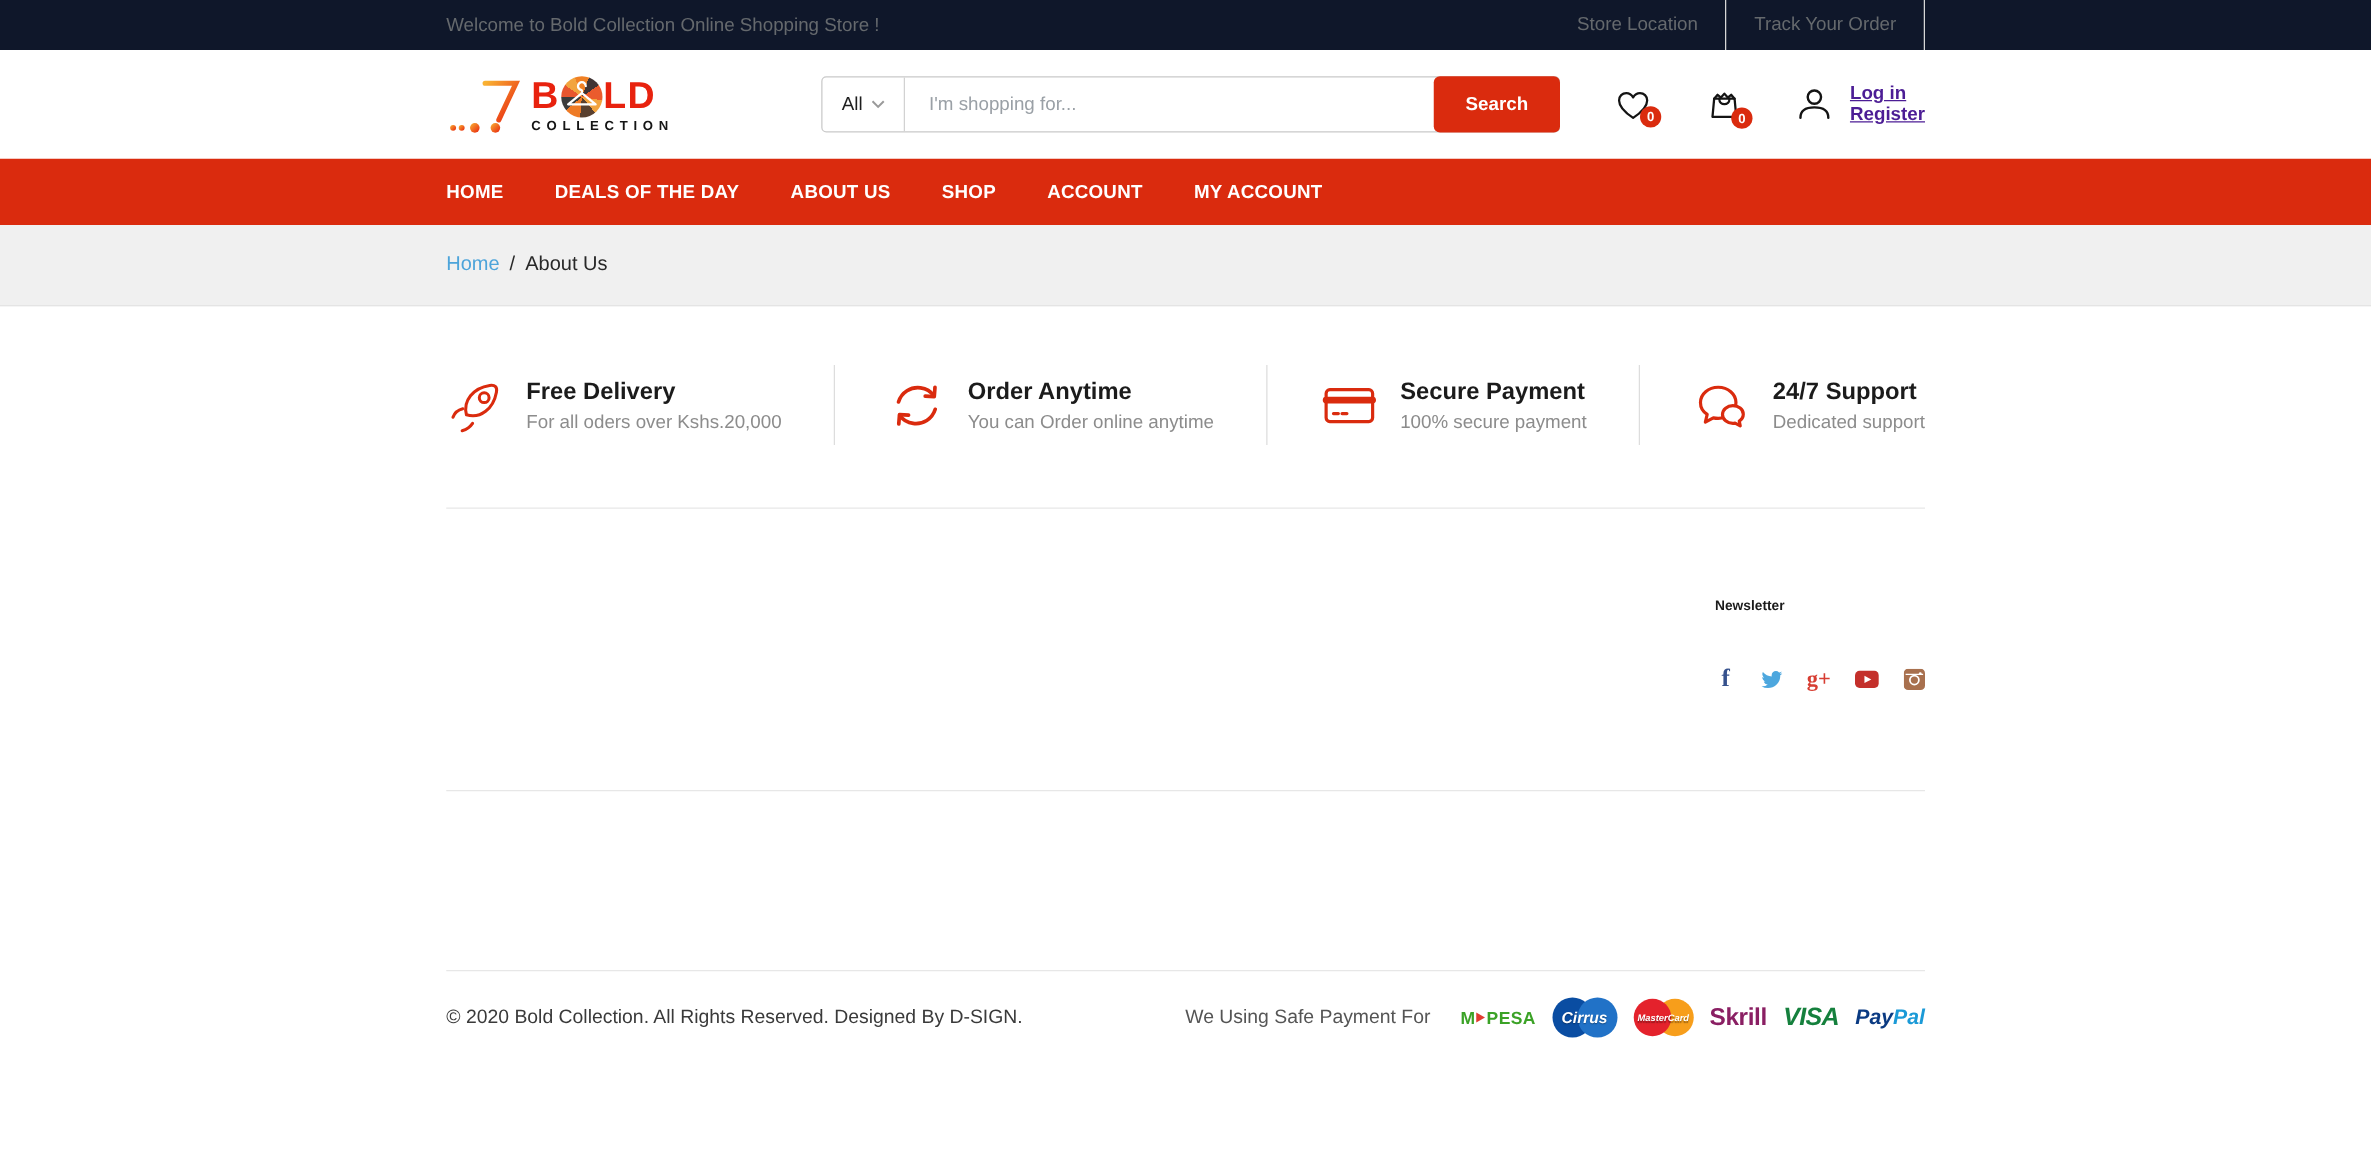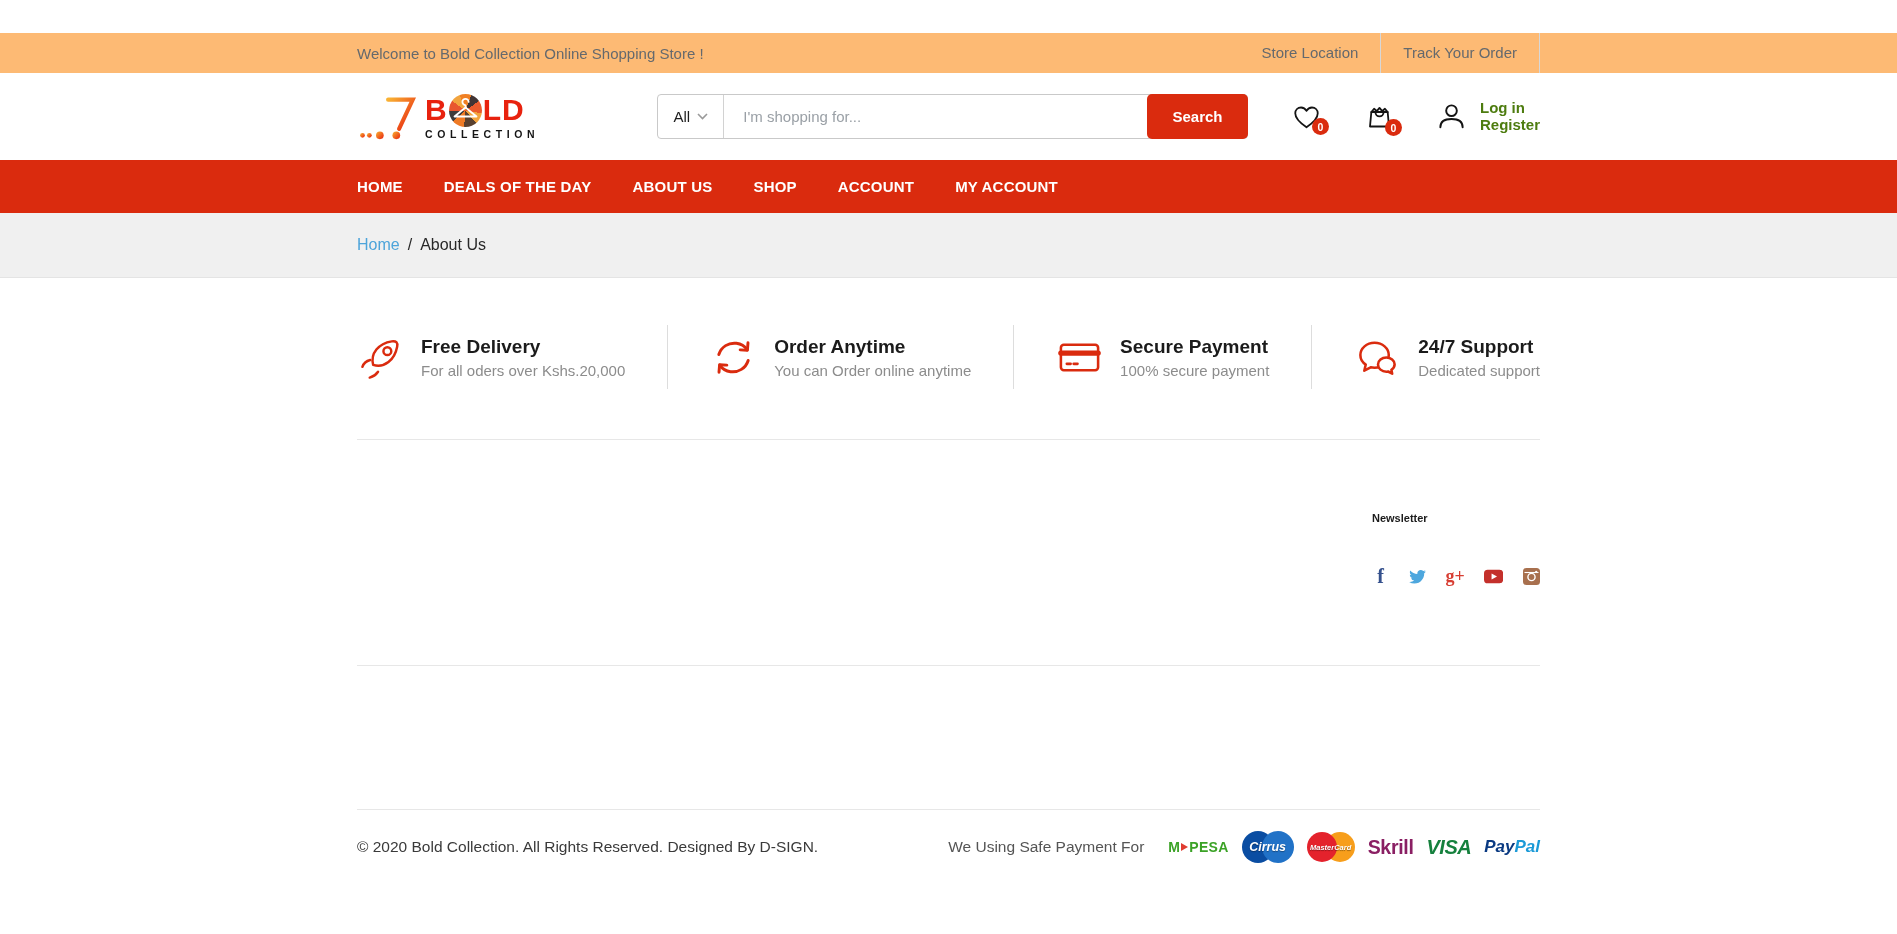--- a/index.html
+++ b/index.html
@@ -1,21 +1,21 @@
 <!DOCTYPE html>
 <html><head>
 <meta charset="utf-8">
 <style>
   * { margin:0; padding:0; box-sizing:border-box; }
   html,body { background:#fff; }
   body { width:1897px; height:934px; overflow:hidden; font-family:"Liberation Sans", sans-serif; position:relative; }
   .container { width:1183px; margin:0 auto; }
 
   
-  .topbar { background:#fdba74; height:40px;margin-top:33px; }
+  .topbar { background:#0f172a; height:40px; }
   .topbar .container { height:100%; display:flex; justify-content:space-between; align-items:center; font-size:15px; color:#65696d; }
   .topbar-links { display:flex; height:100%; align-items:flex-start; }
   .topbar-link { padding:0 22px; border-right:1px solid #d7d7d7; cursor:pointer; line-height:40px; }
 
   
   .header { height:87px; }
   .header .container { height:100%; display:flex; align-items:center; }
   .logo { display:flex; align-items:center; gap:4px; cursor:pointer; text-decoration:none; }
   .logo-text { display:flex; flex-direction:column; }
   .logo-word { display:flex; align-items:center; font-weight:bold; font-size:30px; color:#e8220e; letter-spacing:1px; line-height:34px; }
@@ -27,21 +27,21 @@
   .search { display:flex; width:603px; height:45px; border:1px solid #c9c9c9; border-radius:4px; background:#fff; margin-left:118px; }
   .search-cat { width:66px; display:flex; align-items:center; justify-content:center; gap:7px; border-right:1px solid #d2d2d2; font-size:15px; color:#1d1d1d; cursor:pointer; }
   .search-input { flex:1; border:none; outline:none; padding:0 19px; font-size:15px; color:#333; background:transparent; font-family:"Liberation Sans", sans-serif; }
   .search-input::placeholder { color:#9aa0a6; }
   .search-btn { width:101px; height:45px; margin:-1px -1px -1px 0; border:none; border-radius:5px; background:#da2b0e; color:#fff; font-weight:bold; font-size:15px; cursor:pointer; font-family:"Liberation Sans", sans-serif; }
 
   .header-actions { margin-left:auto; display:flex; align-items:center; }
   .action-icon { position:relative; margin-left:44px; cursor:pointer; display:flex; }
   .badge { position:absolute; right:-8px; bottom:-5px; width:17px; height:17px; border-radius:50%; background:#da2b0e; color:#fff; font-size:10.5px; font-weight:bold; display:flex; align-items:center; justify-content:center; }
   .account { display:flex; align-items:center; gap:13px; margin-left:42px; }
-  .account-links { font-size:15px; font-weight:bold; color:#4d7c0f; line-height:16.5px; }
+  .account-links { font-size:15px; font-weight:bold; color:#4c1d95; line-height:16.5px;text-decoration:underline; }
   .account-links div { cursor:pointer; }
 
   
   .nav { background:#da2b0e; height:53px; }
   .nav .container { height:100%; display:flex; align-items:center; gap:41px; }
   .nav-item { color:#fff; font-size:15px; font-weight:bold; letter-spacing:.2px; cursor:pointer; white-space:nowrap; }
 
   
   .breadcrumb-bar { background:#f0f0f0; height:65px; border-bottom:1px solid #e4e4e4; display:flex; align-items:center; }
   .breadcrumb { font-size:16px; color:#282828; display:flex; gap:8px; align-items:center; }

